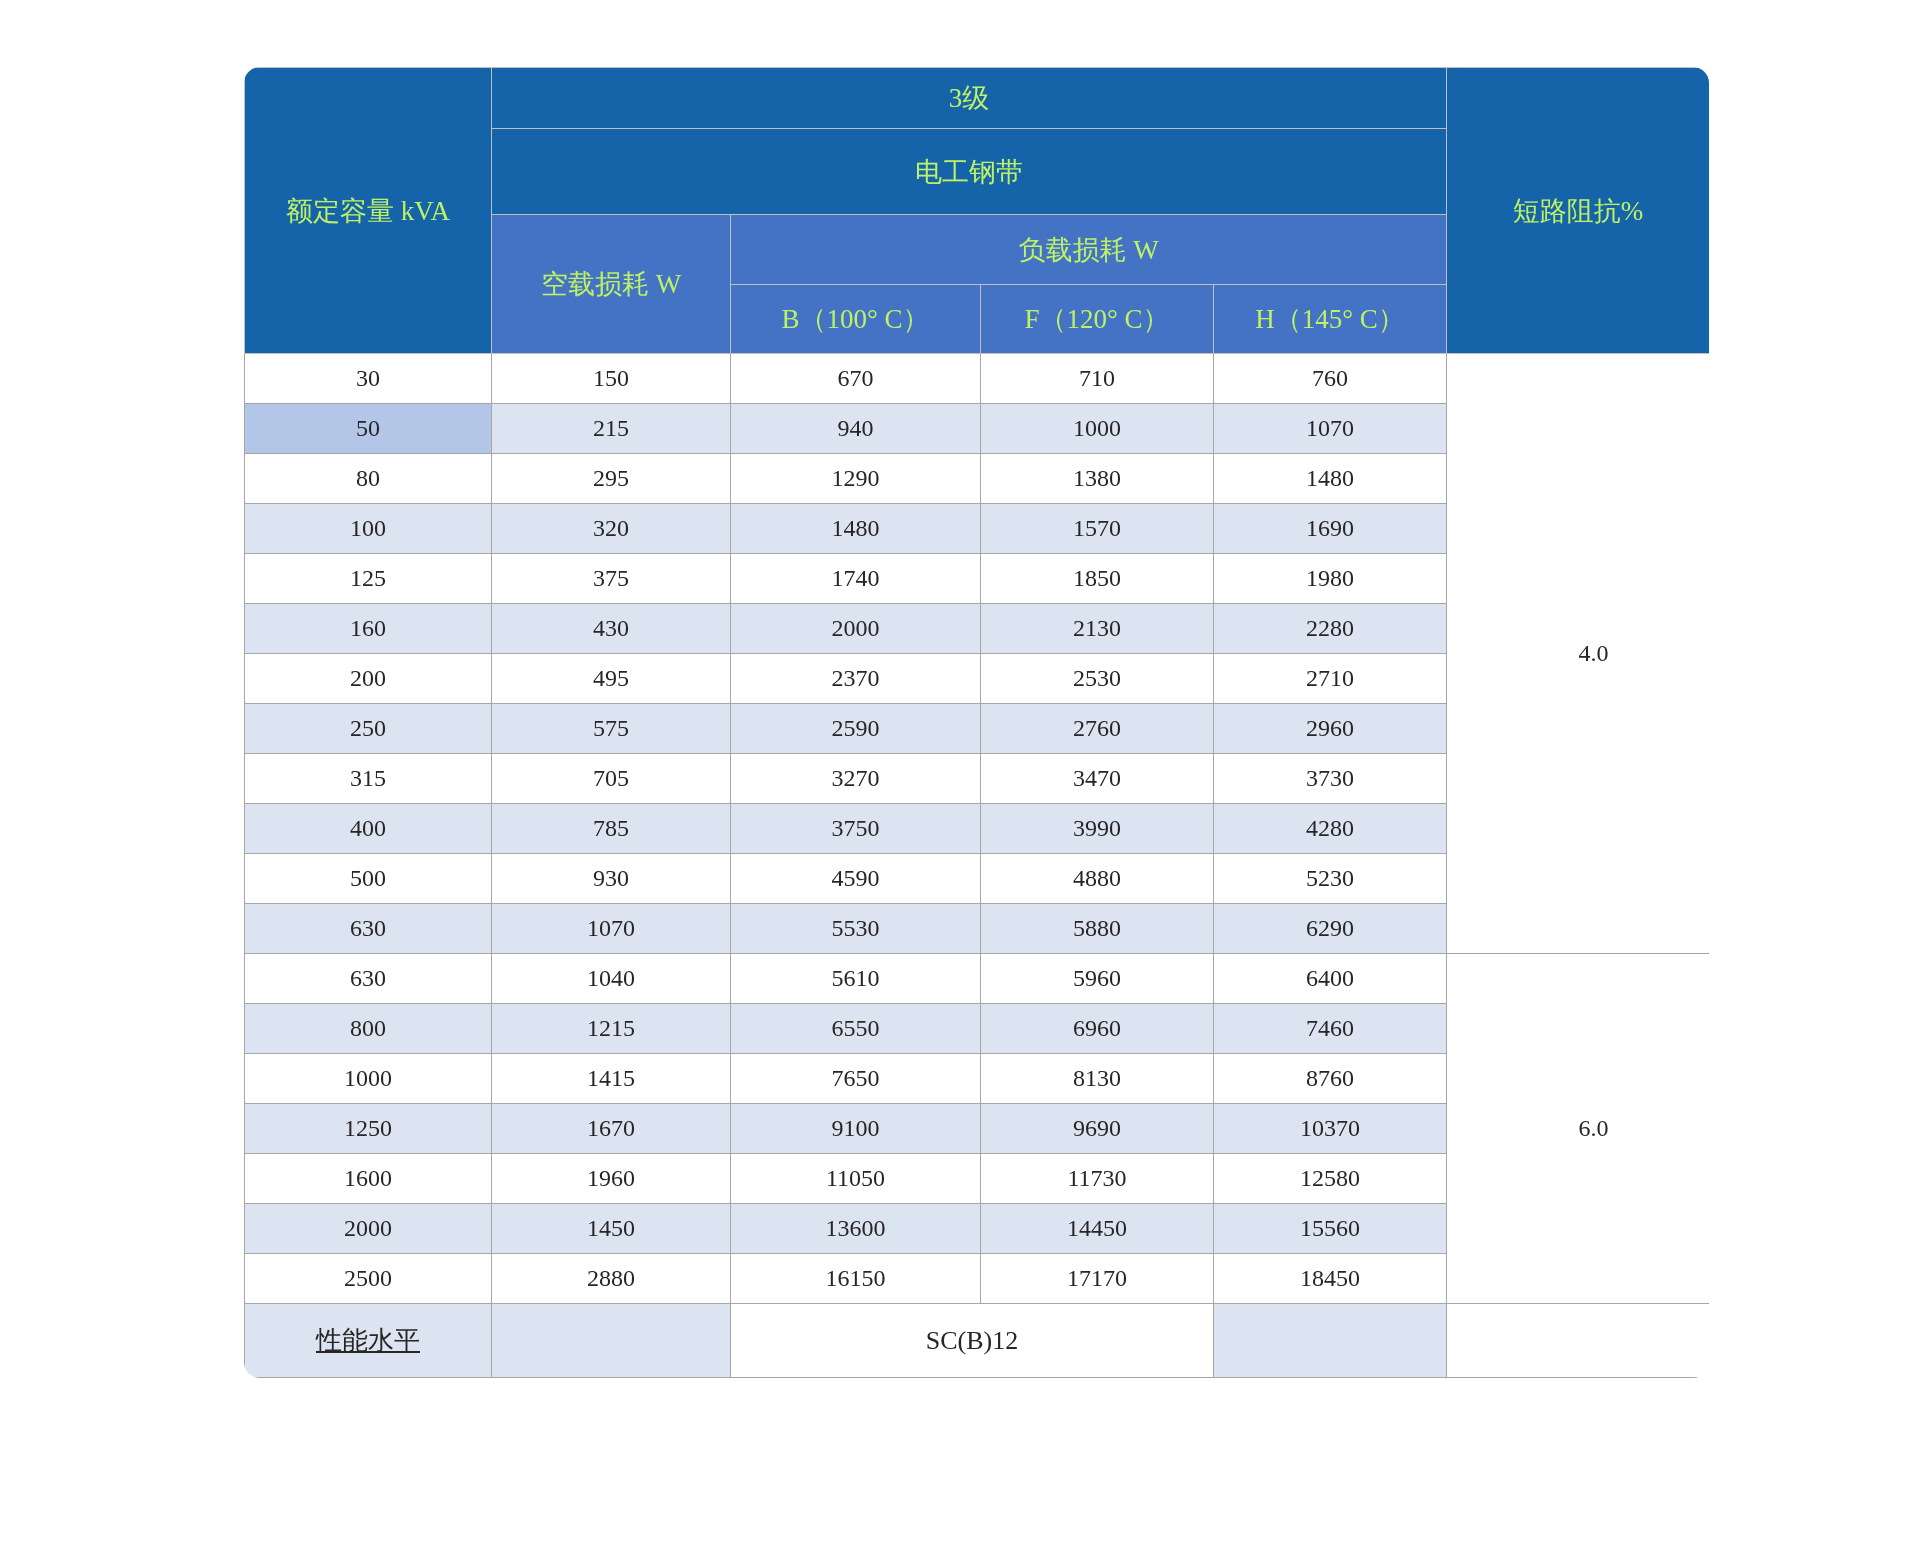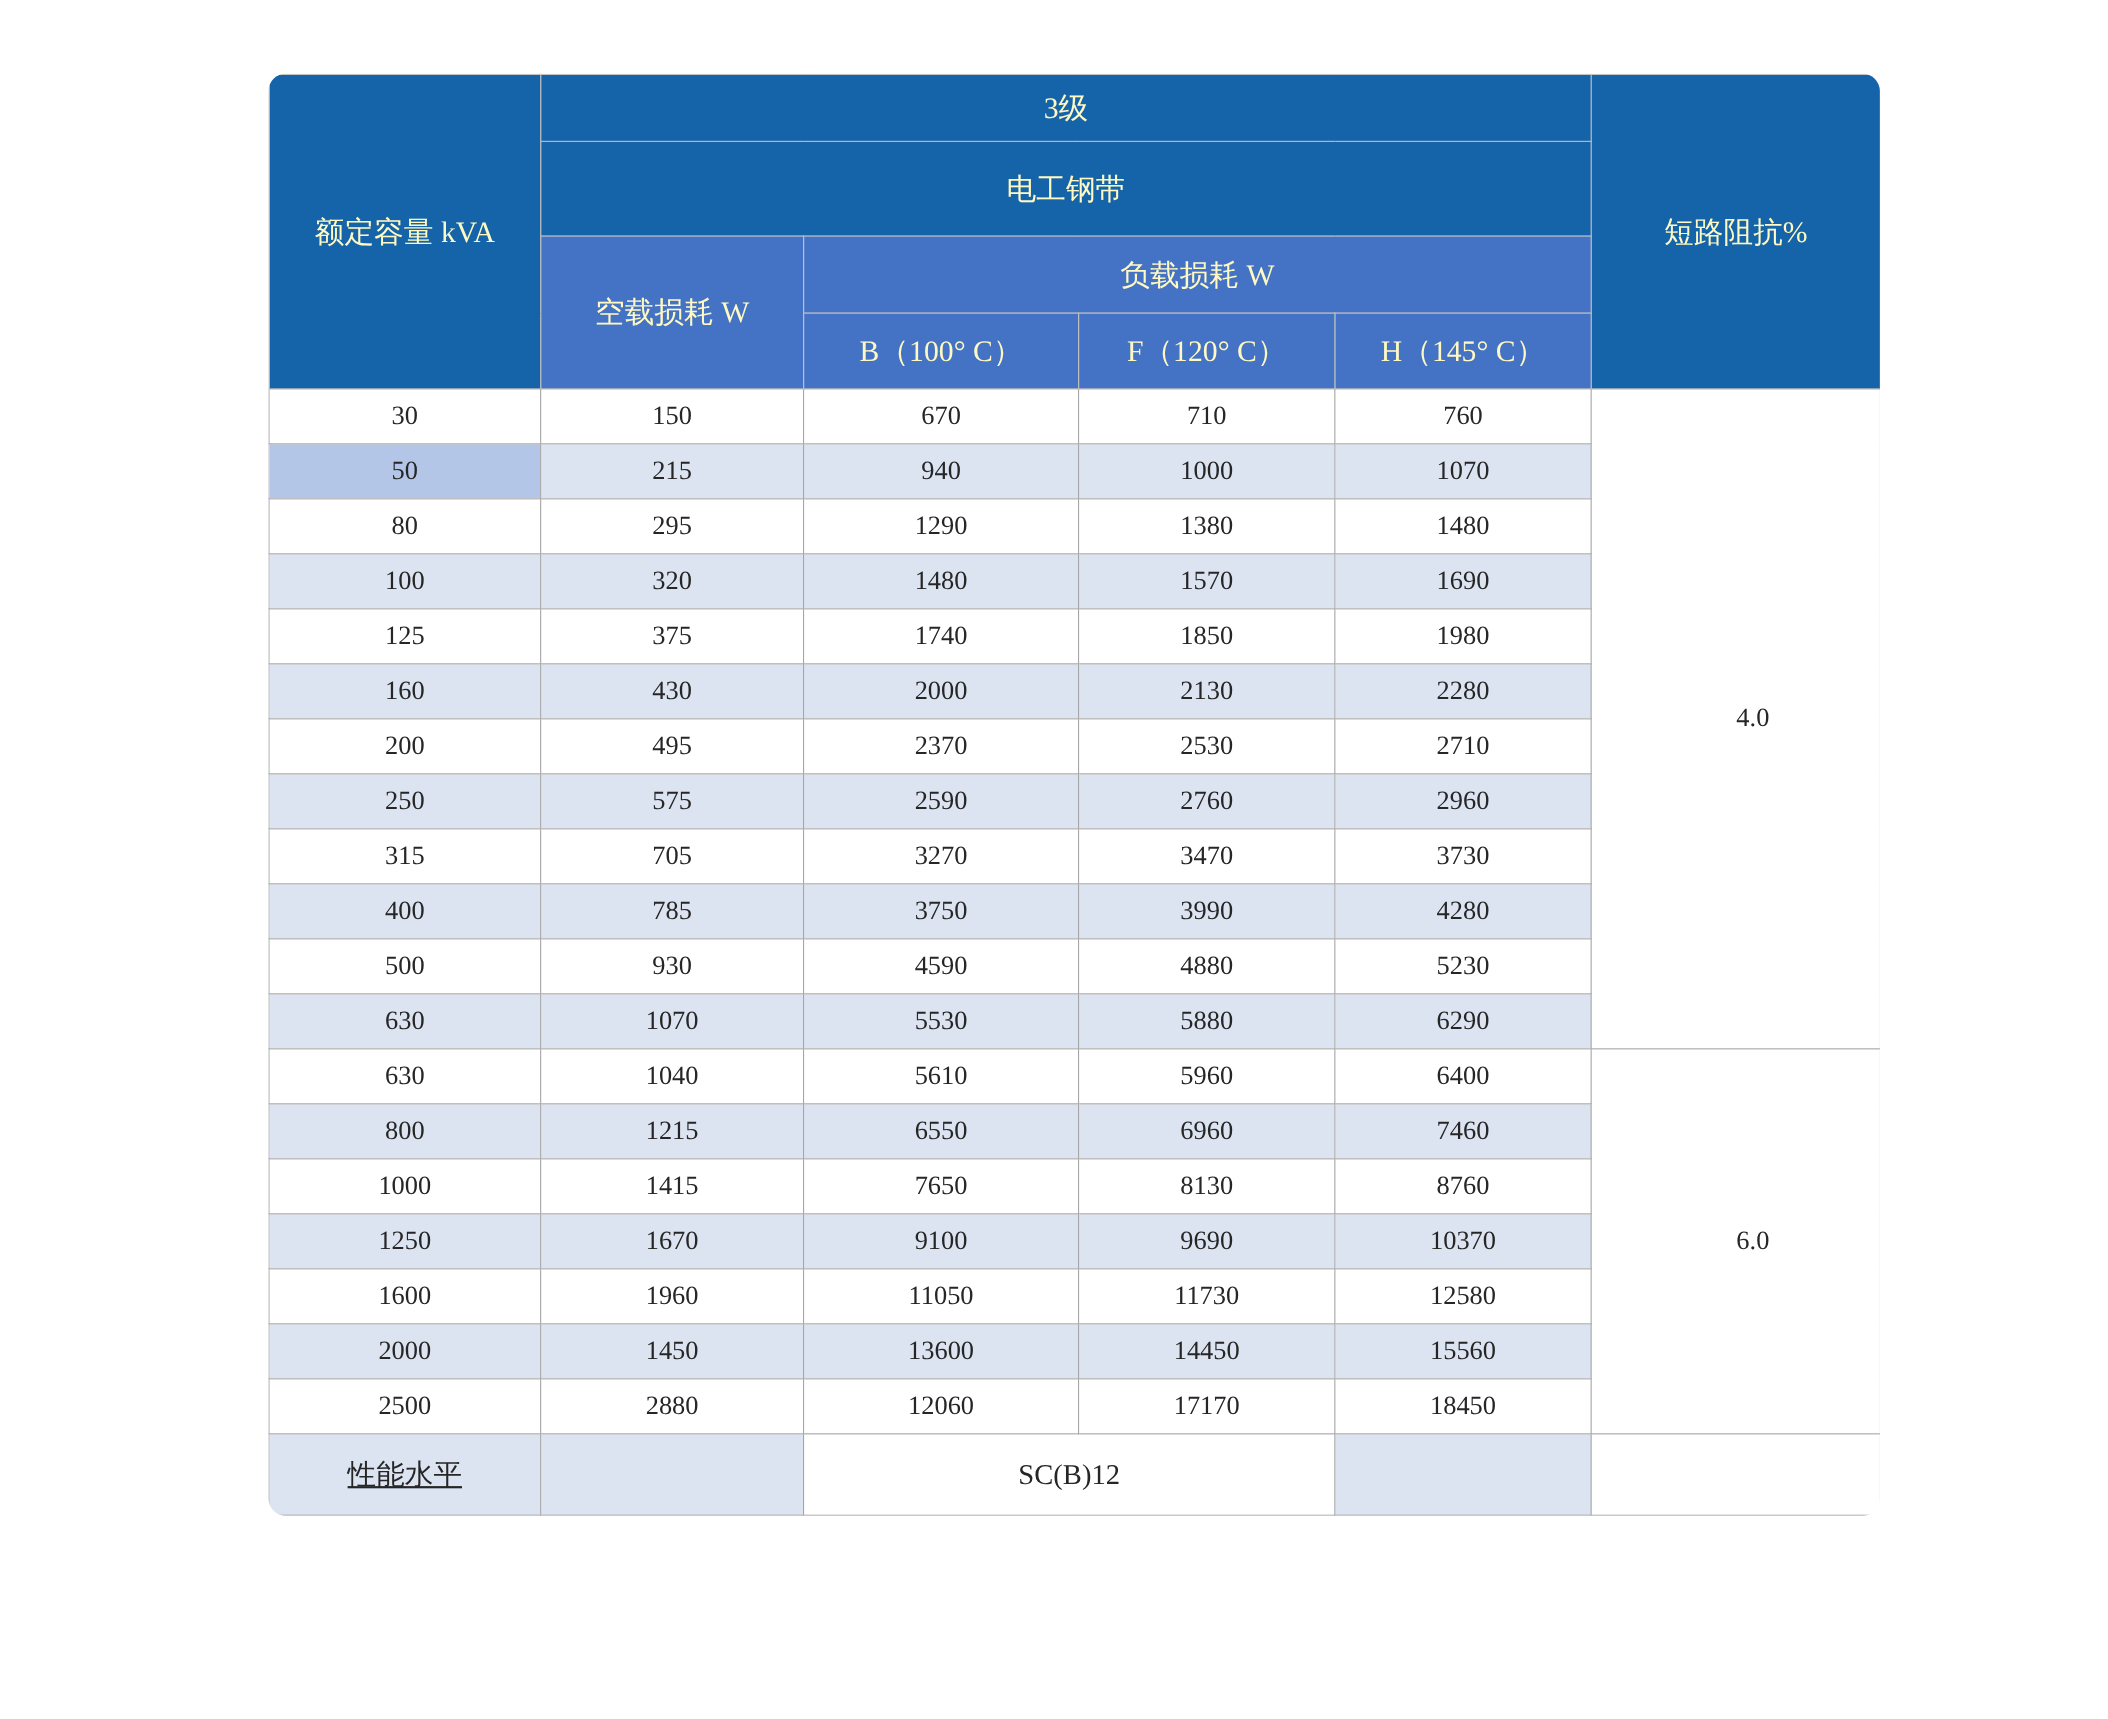--- a/index.html
+++ b/index.html
@@ -21,21 +21,21 @@
     border-radius: 16px;
     overflow: hidden;
   }
   table {
     width: 100%;
     border-collapse: collapse;
     table-layout: fixed;
   }
   thead th {
     font-weight: normal;
-    color: #fef9c3;
+    color: #bef264;
     font-size: 27px;
     vertical-align: middle;
     border: 1px solid #bfbfbf;
   }
   thead th.dark  { background: #1563a9; }
   thead th.light { background: #4472c4; }
   thead tr.r1 { height: 61px; }
   thead tr.r2 { height: 86px; }
   thead tr.r3 { height: 70px; }
   thead tr.r4 { height: 69px; }
@@ -214,21 +214,21 @@
         <tr>
           <td class="stripe">2000</td>
           <td class="stripe">1450</td>
           <td class="stripe">13600</td>
           <td class="stripe">14450</td>
           <td class="stripe">15560</td>
         </tr>
         <tr>
           <td>2500</td>
           <td>2880</td>
-          <td>12060</td>
+          <td>16150</td>
           <td>17170</td>
           <td>18450</td>
         </tr>
       </tbody>
     <tfoot>
       <tr>
         <td class="stripe">性能水平</td>
         <td class="stripe"></td>
         <td class="white" colspan="2">SC(B)12</td>
         <td class="stripe"></td>

